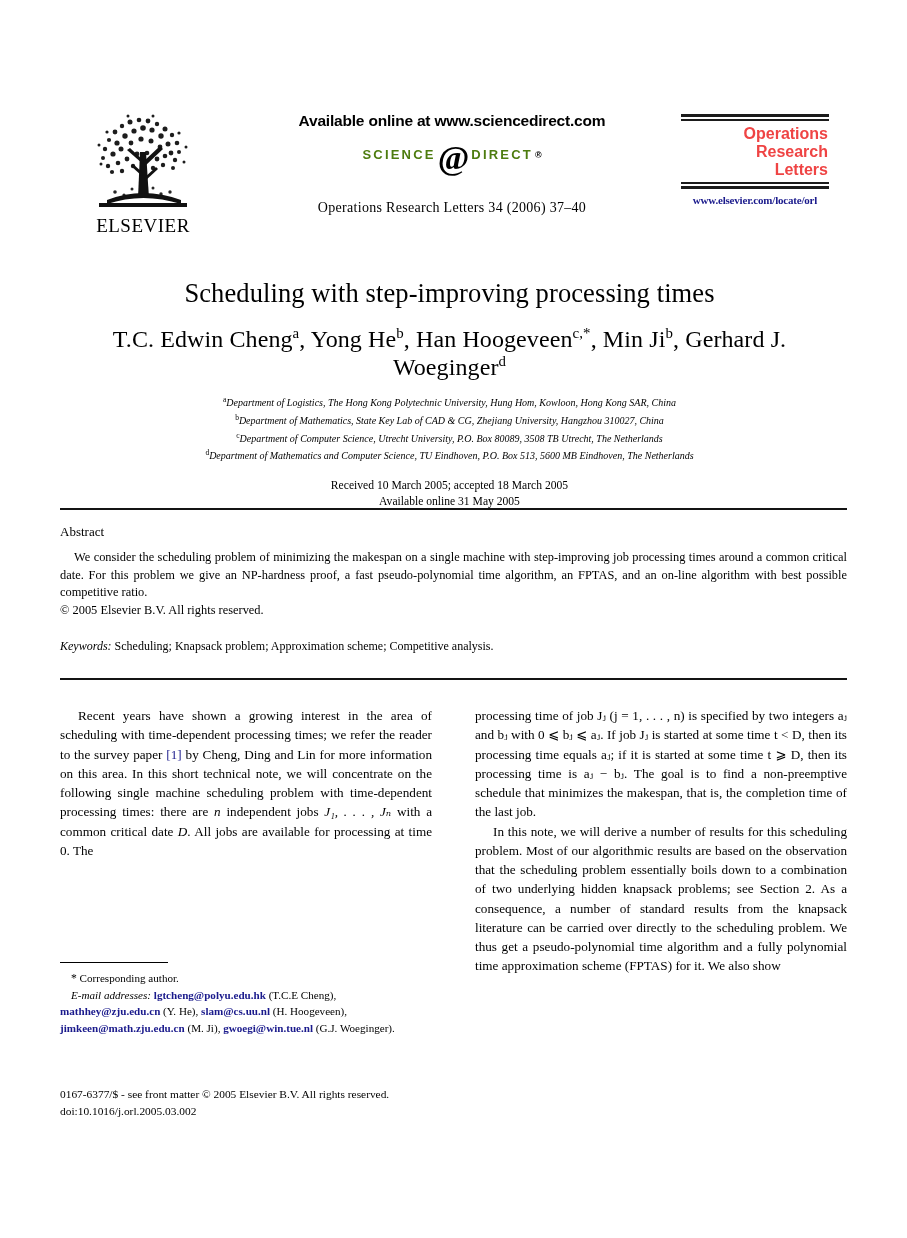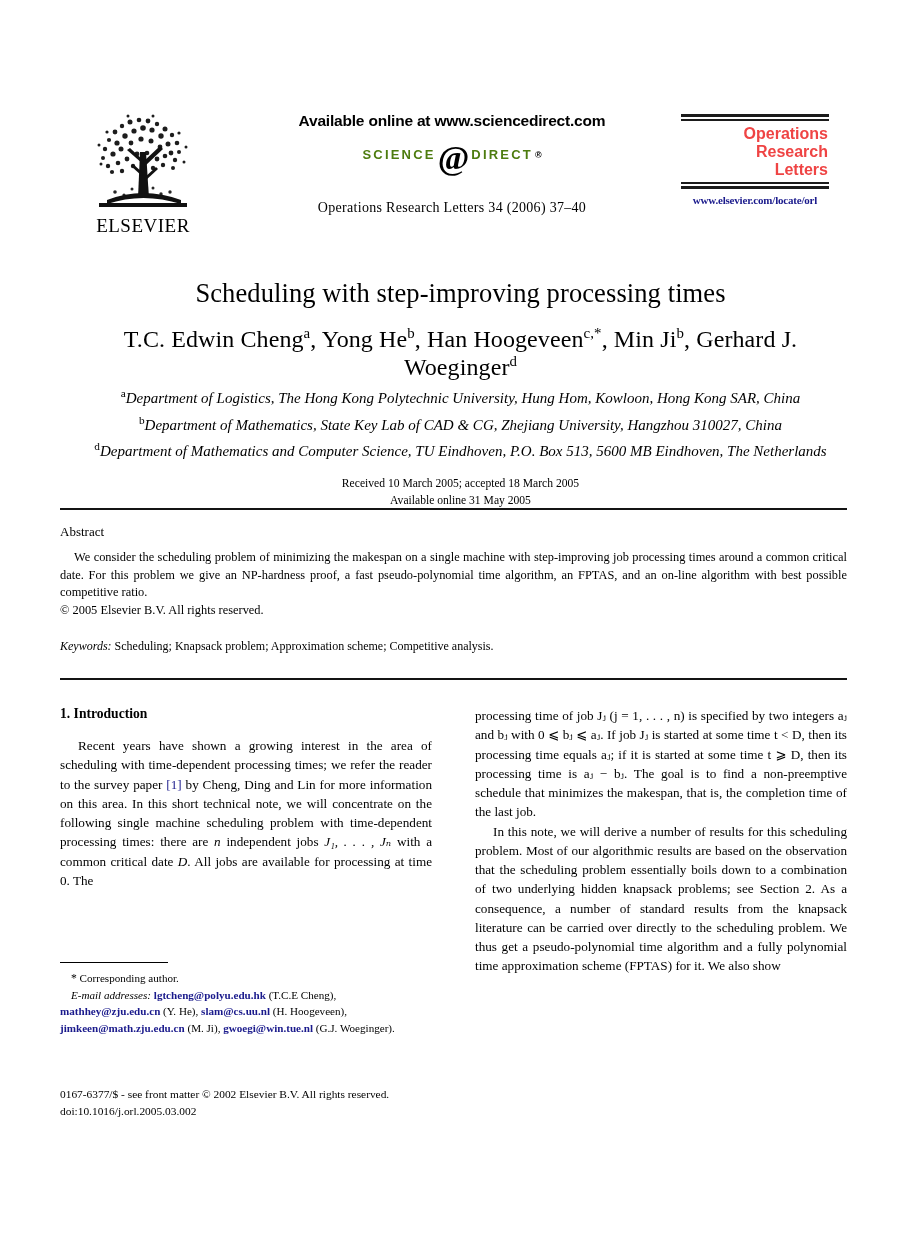--- a/index.html
+++ b/index.html
@@ -140,42 +140,42 @@
     font-family: "Liberation Serif", "DejaVu Serif", serif;
     font-weight: bold;
     font-size: 11px;
     color: #1a1a8c;
     letter-spacing: -0.2px;
   }
 
   
   .title-block {
     position: absolute;
-    left: 67px;
+    left: 56px;
     top: 278px;
     width: 787px;
     text-align: center;
   }
   .paper-title {
     font-size: 26.5px;
     font-weight: normal;
     line-height: 1.15;
     margin: 0;
     letter-spacing: 0.1px;
   }
   .authors {
     margin-top: 17px;
     font-size: 24px;
     letter-spacing: 0.1px;
   }
   .authors sup { font-size: 0.62em; }
   .affiliations {
-    margin-top: 3px;
+    margin-top: 13px;
     font-style: italic;
-    font-size: 15px;
+    font-size: 10px;
     line-height: 1.62;
   }
   .affiliations sup {
     font-size: 0.75em;
     font-style: normal;
   }
   .dates {
     margin-top: 13px;
     font-size: 11.6px;
     line-height: 1.45;
@@ -403,20 +403,21 @@
   <div class="title-block">
     <h1 class="paper-title">Scheduling with step-improving processing times</h1>
 
     <div class="authors">
       <span>T.C. Edwin Cheng</span><sup>a</sup>, <span>Yong He</span><sup>b</sup>, <span>Han Hoogeveen</span><sup>c,*</sup>, <span>Min Ji</span><sup>b</sup>, <span>Gerhard J. Woeginger</span><sup>d</sup>
     </div>
 
     <div class="affiliations">
       <div><sup>a</sup><span>Department of Logistics, The Hong Kong Polytechnic University, Hung Hom, Kowloon, Hong Kong SAR, China</span></div>
       <div><sup>b</sup><span>Department of Mathematics, State Key Lab of CAD &amp; CG, Zhejiang University, Hangzhou 310027, China</span></div>
+      <div><sup>c</sup><span>Department of Computer Science, Utrecht University, P.O. Box 80089, 3508 TB Utrecht, The Netherlands</span></div>
       <div><sup>d</sup><span>Department of Mathematics and Computer Science, TU Eindhoven, P.O. Box 513, 5600 MB Eindhoven, The Netherlands</span></div>
     </div>
 
     <div class="dates">
       <div>Received 10 March 2005; accepted 18 March 2005</div>
       <div>Available online 31 May 2005</div>
     </div>
   </div>
 
   <div class="rule rule-top"></div>
@@ -429,36 +430,35 @@
   </div>
 
   <div class="keywords">
     <i>Keywords:</i>
     <span>Scheduling; Knapsack problem; Approximation scheme; Competitive analysis.</span>
   </div>
 
   <div class="columns">
 
     <div class="col col-left">
-      <div class="section-head">1. Introduction</div>
       <p class="body-par"><span>Recent years have shown a growing interest in the area of scheduling with time-dependent processing times; we refer the reader to the survey paper </span><span class="link">[1]</span><span> by Cheng, Ding and Lin for more information on this area. In this short technical note, we will concentrate on the following single machine scheduling problem with time-dependent processing times: there are </span><span class="mathvar">n</span><span> independent jobs </span><span class="mathvar">J₁, . . . , Jₙ</span><span> with a common critical date </span><span class="mathvar">D</span><span>. All jobs are available for processing at time 0. The</span></p>
     </div>
 
     <div class="col col-right">
       <p class="body-par cont">processing time of job Jⱼ (j = 1, . . . , n) is specified by two integers aⱼ and bⱼ with 0 ⩽ bⱼ ⩽ aⱼ. If job Jⱼ is started at some time t &lt; D, then its processing time equals aⱼ; if it is started at some time t ⩾ D, then its processing time is aⱼ − bⱼ. The goal is to find a non-preemptive schedule that minimizes the makespan, that is, the completion time of the last job.</p>
       <p class="body-par">In this note, we will derive a number of results for this scheduling problem. Most of our algorithmic results are based on the observation that the scheduling problem essentially boils down to a combination of two underlying hidden knapsack problems; see Section 2. As a consequence, a number of standard results from the knapsack literature can be carried over directly to the scheduling problem. We thus get a pseudo-polynomial time algorithm and a fully polynomial time approximation scheme (FPTAS) for it. We also show</p>
     </div>
   </div>
 
   <div class="footnote">
     <div class="footnote-rule"></div>
     <div class="footnote-text">
       <span class="footnote-line footnote-indent"><span class="fn-star">*</span> <span>Corresponding author.</span></span>
       <span class="footnote-line footnote-indent"><span class="fn-italic">E-mail addresses:</span> <span class="fn-email">lgtcheng@polyu.edu.hk</span> <span>(T.C.E Cheng),</span> <span class="fn-email">mathhey@zju.edu.cn</span> <span>(Y. He),</span> <span class="fn-email">slam@cs.uu.nl</span> <span>(H. Hoogeveen),</span> <span class="fn-email">jimkeen@math.zju.edu.cn</span> <span>(M. Ji),</span> <span class="fn-email">gwoegi@win.tue.nl</span> <span>(G.J. Woeginger).</span></span>
     </div>
   </div>
 
   <div class="footer">
-    <span class="footer-line">0167-6377/$ - see front matter © 2002 Elsevier B.V. All rights reserved.</span>
+    <span class="footer-line">0167-6377/$ - see front matter © 2005 Elsevier B.V. All rights reserved.</span>
     <span class="footer-line">doi:10.1016/j.orl.2005.03.002</span>
   </div>
 
 </div>
 
 </body></html>

